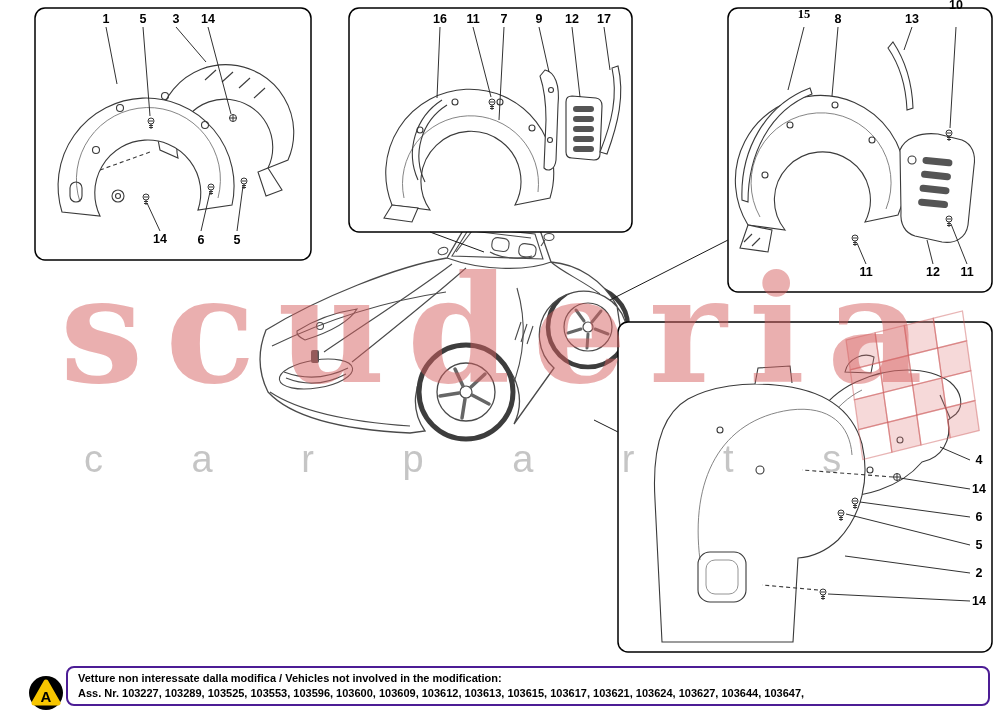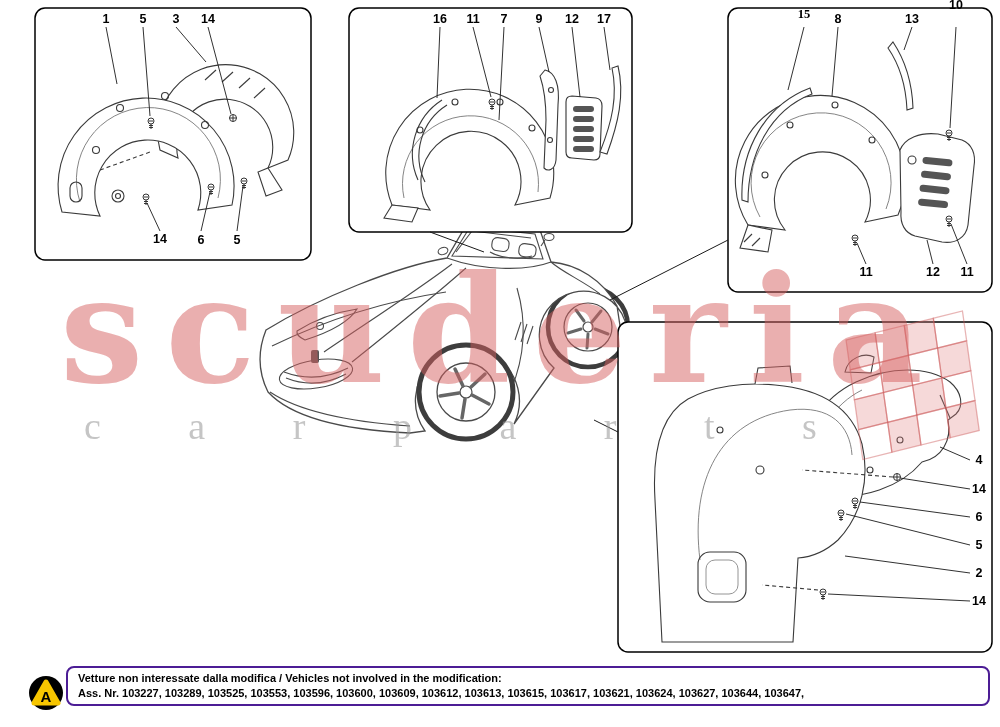--- a/index.html
+++ b/index.html
@@ -1,21 +1,21 @@
 <!DOCTYPE html>
 <html><head>
 <meta charset="utf-8">
 <style>
   html,body{margin:0;padding:0;background:#fff;}
   body{width:1000px;height:727px;position:relative;font-family:"Liberation Sans",sans-serif;overflow:hidden;}
   .page{position:absolute;inset:0;width:1000px;height:727px;background:#fff;}
   svg.art{position:absolute;left:0;top:0;z-index:1;}
   .watermark{position:absolute;left:0;top:0;width:1000px;height:727px;z-index:2;pointer-events:none;}
   .wm-title{position:absolute;left:60px;top:256px;font-family:"DejaVu Serif",serif;font-weight:bold;font-size:148px;letter-spacing:22px;color:rgba(214,96,96,0.5);line-height:1;white-space:nowrap;text-align:center;}
-  .wm-sub{position:absolute;left:84px;top:404px;font-family:Liberation Serif, serif;font-size:38px;color:rgba(150,150,150,0.55);word-spacing:78px;white-space:nowrap;}
+  .wm-sub{position:absolute;left:84px;top:438px;font-family:Liberation Sans, sans-serif;font-size:38px;color:rgba(150,150,150,0.55);word-spacing:78px;white-space:nowrap;}
   .callout-layer{position:absolute;inset:0;z-index:4;pointer-events:none;}
   .callout{position:absolute;transform:translate(-50%,-50%);font-weight:bold;font-size:12.5px;color:#000;}
   .footer{position:absolute;left:28px;top:666px;width:962px;z-index:3;}
   .badge{position:absolute;left:0;top:9px;width:36px;height:36px;}
   .note-box{margin-left:38px;border:2px solid #4c1d95;border-radius:8px;padding:3px 10px 4px 10px;font-size:11px;font-weight:bold;line-height:14.5px;color:#000;background:#fff;}
 </style>
 </head>
 <body>
 
 <div class="page">

